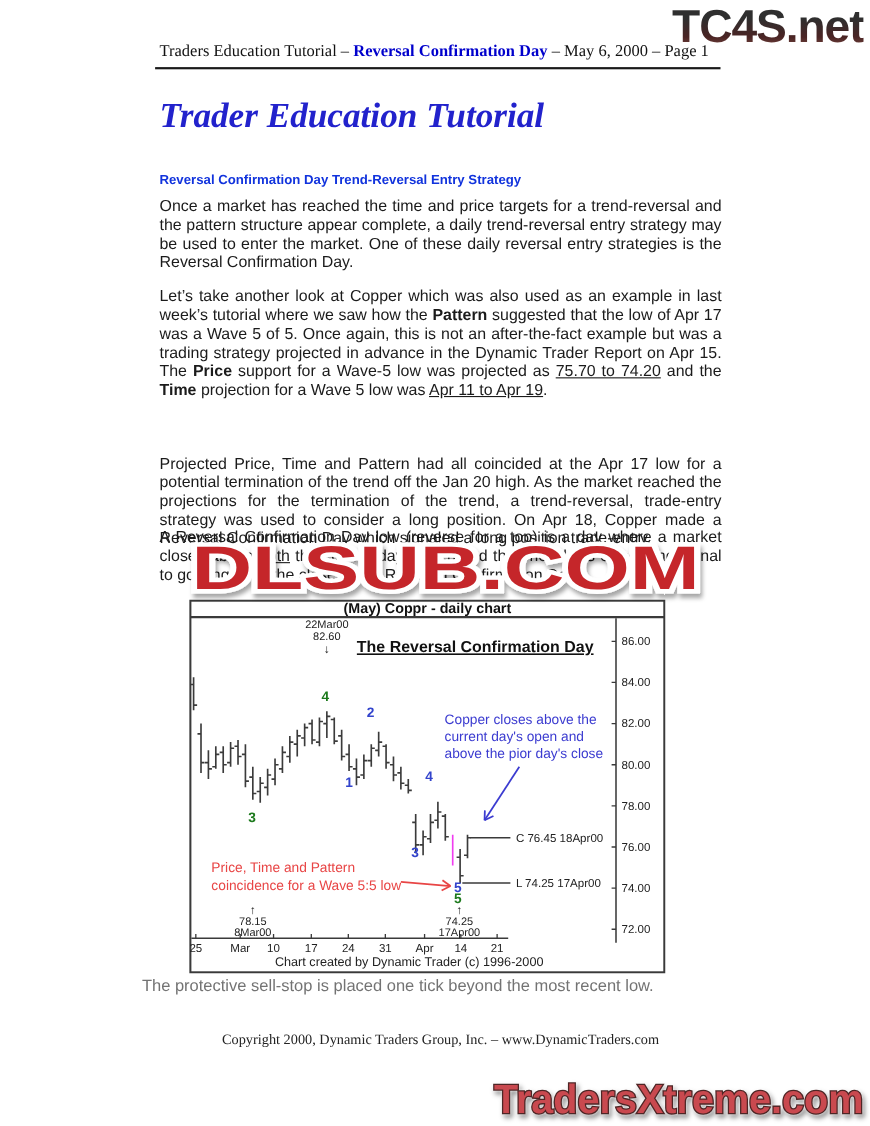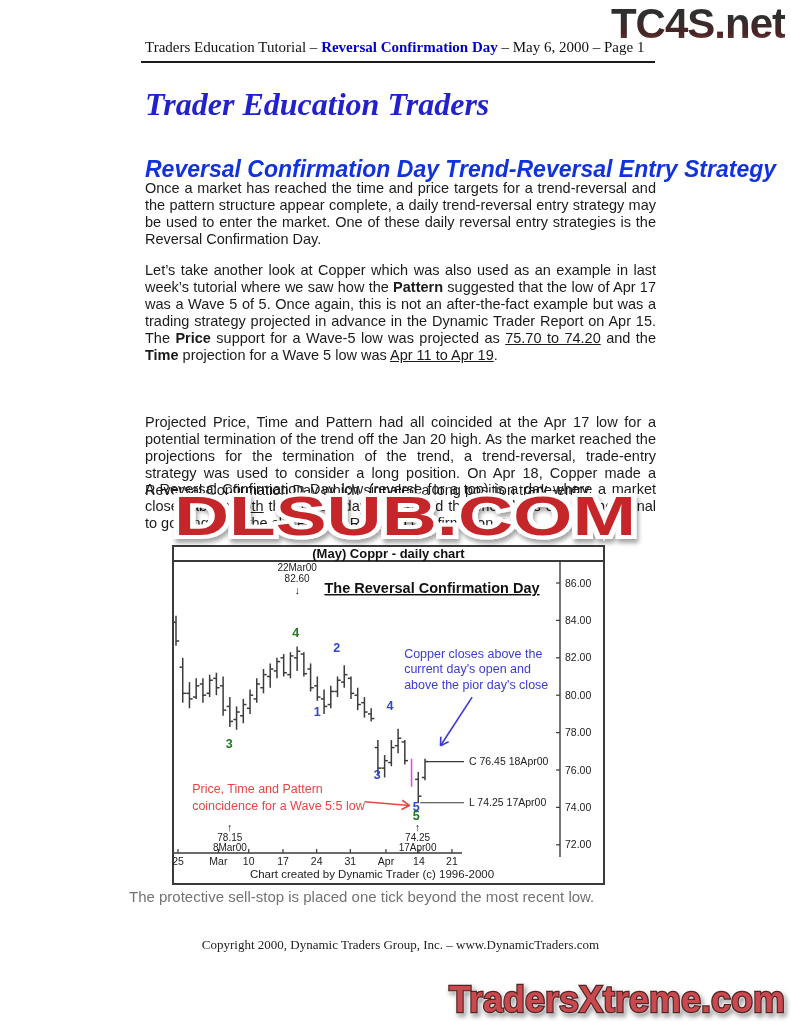--- a/index.html
+++ b/index.html
@@ -11,21 +11,21 @@
         background:linear-gradient(180deg,#2f2f2f 35%,#4a2424 70%,#8a564c 100%);
         -webkit-background-clip:text;background-clip:text;color:transparent;}
   
   .hdr{position:absolute;left:145px;top:39px;width:511px;text-align:left;
        font-family:"Liberation Serif",serif;font-size:15px;color:#111;}
   .hdr .hl{color:#0000cc;font-weight:bold;}
   .rule{position:absolute;left:141px;top:61px;width:514px;border-top:2px solid #1a1a1a;}
   
   .title{position:absolute;left:145px;top:86px;font-family:"Liberation Serif",serif;
          font-style:italic;font-weight:bold;font-size:32px;color:#2222cc;}
-  .sect{position:absolute;left:145px;top:156px;font-size:23px;font-weight:bold;color:#1133dd;font-style:italic;}
+  .sect{position:absolute;left:145px;top:156px;font-size:12px;font-weight:bold;color:#1133dd;}
   
   .para{position:absolute;left:145px;width:511px;font-size:14.5px;line-height:17px;
         text-align:justify;color:#1b1b1b;}
   .p1{top:180px;} .p2{top:262px;} .p3{top:379px;margin-top:35px;} .p4{top:481px;}
   .cap{position:absolute;left:129px;top:888px;font-size:15px;color:#737373;}
   .copy{position:absolute;left:145px;top:937px;width:511px;text-align:center;
         font-family:"Liberation Serif",serif;font-size:13px;color:#222;}
   
   .chartbox{position:absolute;left:145px;top:545px;width:433px;height:340px;padding-left:27px;}
   .chartbox svg{display:block;font-family:"Liberation Sans",sans-serif;}
@@ -38,21 +38,21 @@
 </head>
 <body>
 
 <div class="page">
 
   <div class="logo">TC4S.net</div>
 
   <div class="hdr"><span>Traders Education Tutorial – </span><span class="hl">Reversal Confirmation Day</span><span> – May 6, 2000 – Page 1</span></div>
   <div class="rule"></div>
 
-  <div class="title">Trader Education Traders</div>
+  <div class="title">Trader Education Tutorial</div>
 
   <div class="sect">Reversal Confirmation Day Trend-Reversal Entry Strategy</div>
 
   <div class="para p1"><span>Once a market has reached the time and price targets for a trend-reversal and the pattern structure appear complete, a daily trend-reversal entry strategy may be used to enter the market. One of these daily reversal entry strategies is the Reversal Confirmation Day.</span></div>
   <div class="para p2"><span>Let’s take another look at Copper which was also used as an example in last week’s tutorial where we saw how the </span><span style="font-weight: bold;">Pattern</span><span> suggested that the low of Apr 17 was a Wave 5 of 5. Once again, this is not an after-the-fact example but was a trading strategy projected in advance in the Dynamic Trader Report on Apr 15. The </span><span style="font-weight: bold;">Price</span><span> support for a Wave-5 low was projected as </span><span style="text-decoration: underline;">75.70 to 74.20</span><span> and the </span><span style="font-weight: bold;">Time</span><span> projection for a Wave 5 low was </span><span style="text-decoration: underline;">Apr 11 to Apr 19</span><span>.</span></div>
   <div class="para p3"><span>Projected Price, Time and Pattern had all coincided at the Apr 17 low for a potential termination of the trend off the Jan 20 high. As the market reached the projections for the termination of the trend, a trend-reversal, trade-entry strategy was used to consider a long position. On Apr 18, Copper made a Reversal Confirmation Day which signaled a long position trade-entry.</span></div>
   <div class="para p4"><span>A Reversal Confirmation Day low (reverse for a top) is a day where a market closes above </span><span style="text-decoration: underline;">both</span><span> the current day’s open and the prior day’s close. The signal to go long is on the close of the Reversal Confirmation Day.</span></div>
 
   <div class="chartbox">
     <svg id="chart-svg" width="433" height="340" viewBox="0 0 433 340">

